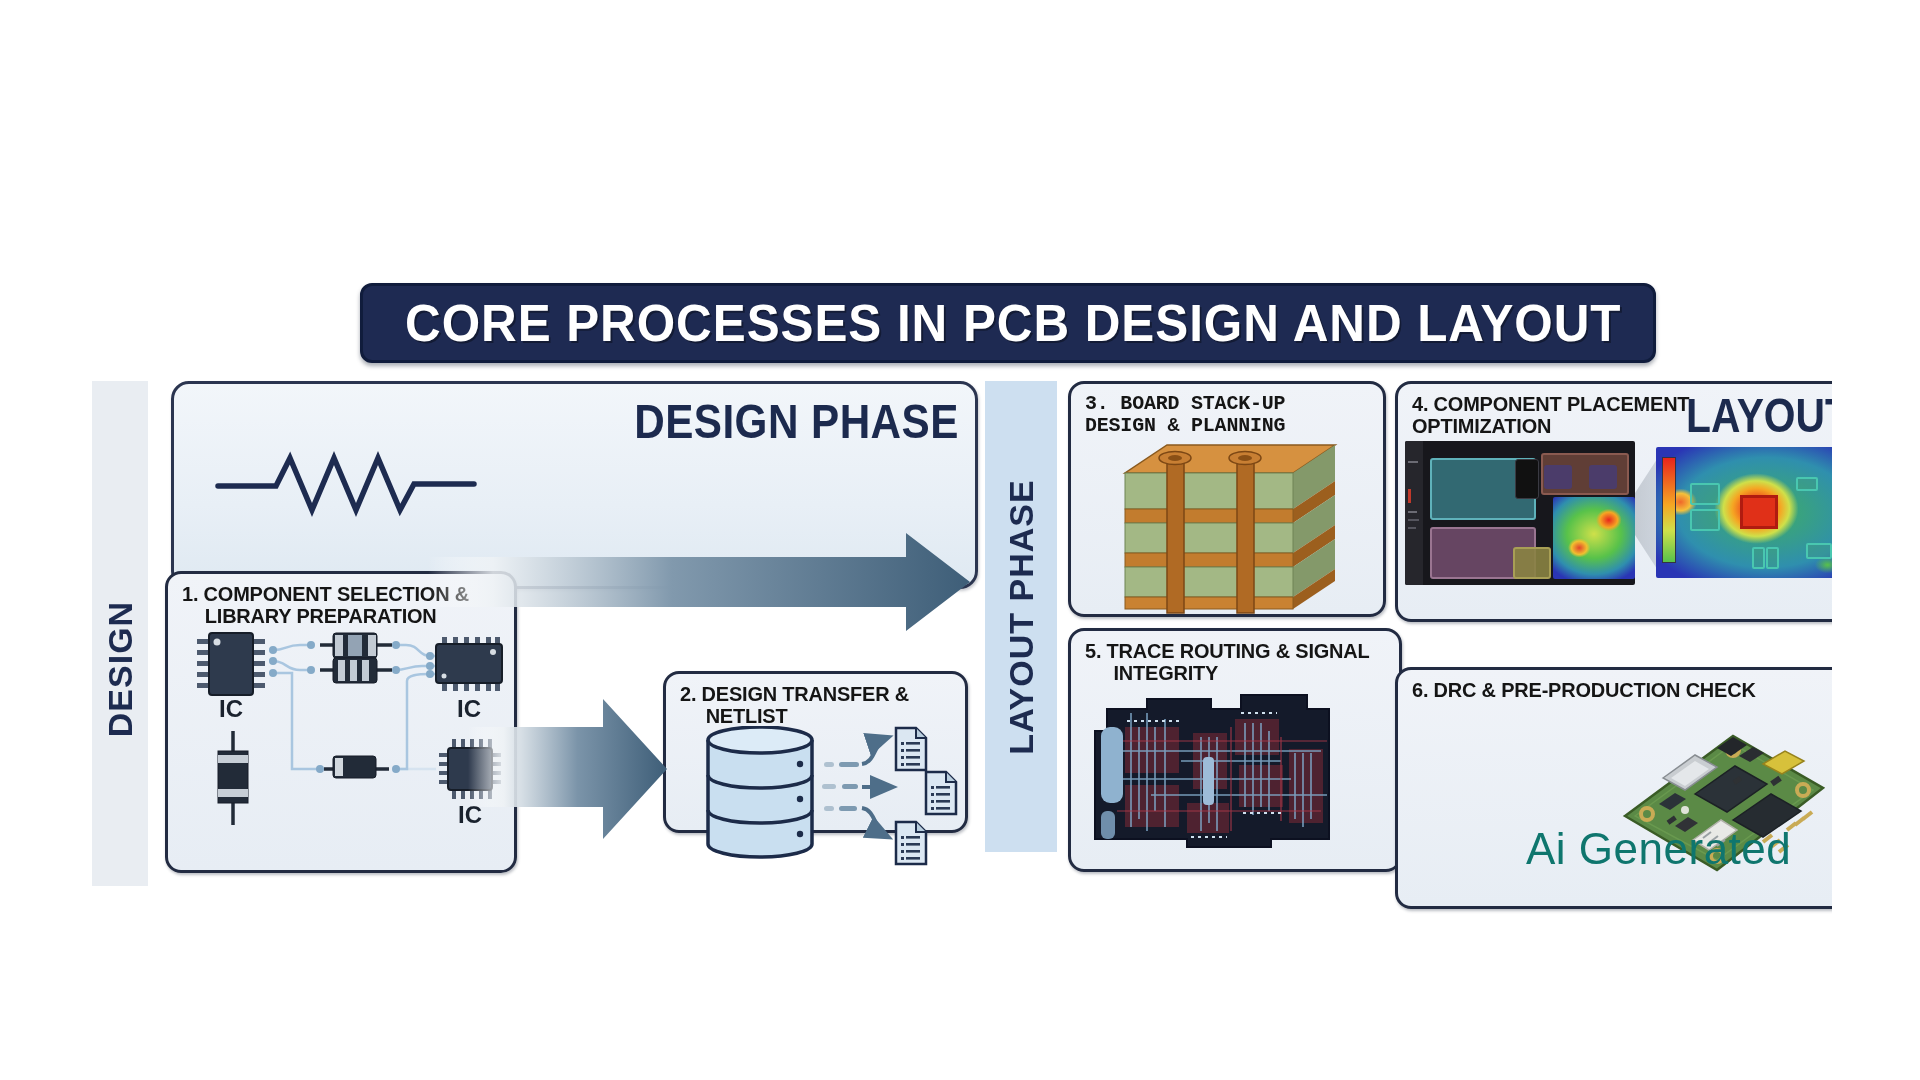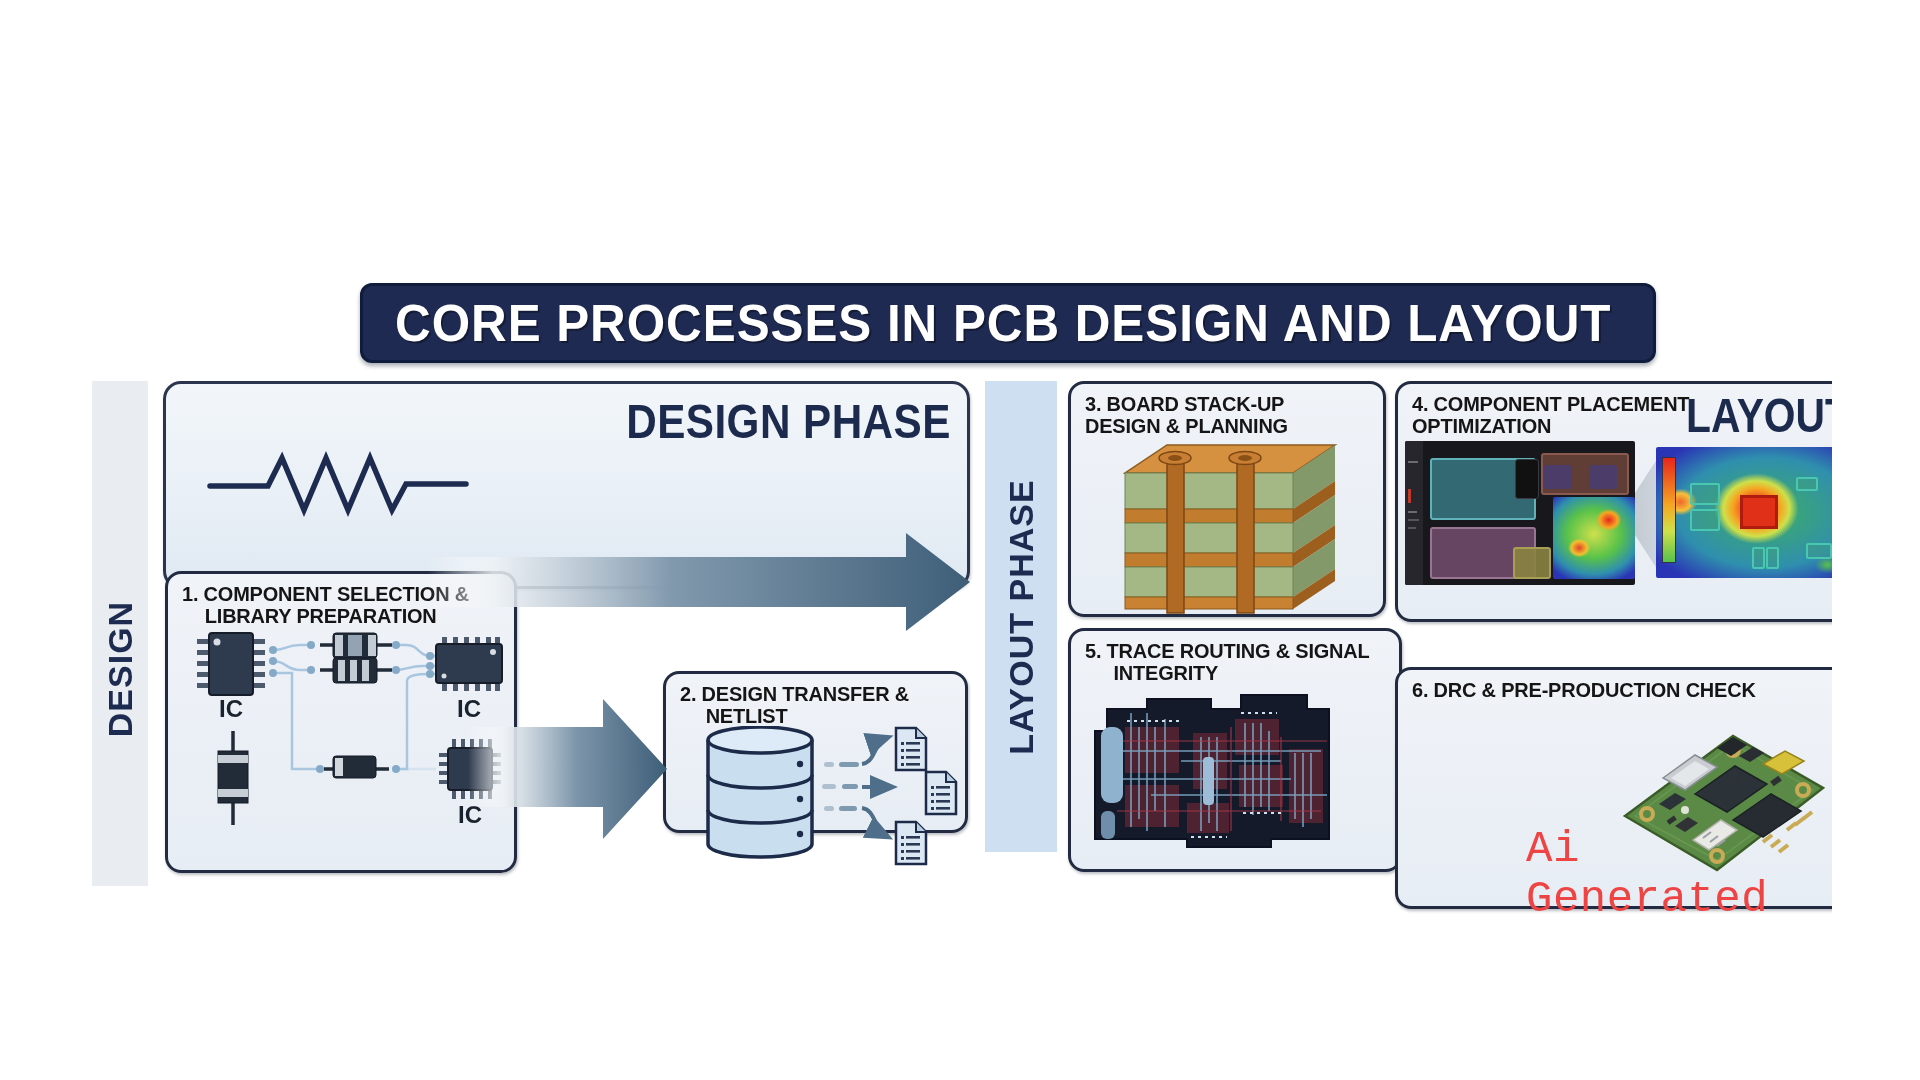--- a/index.html
+++ b/index.html
@@ -3,53 +3,53 @@
 <meta charset="utf-8">
 <style>
   html,body{margin:0;padding:0;background:#ffffff;}
   #canvas{position:relative;width:1920px;height:1080px;background:#ffffff;overflow:hidden;
           font-family:"Liberation Sans",sans-serif;}
   #clip{position:absolute;left:0;top:0;width:1832px;height:1080px;overflow:hidden;}
 
   
   .banner{position:absolute;left:360px;top:283px;width:1296px;height:80px;background:#1e2a52;
           border:3px solid #101c3c;border-radius:12px;box-sizing:border-box;
-          display:flex;align-items:center;justify-content:flex-start;
+          display:flex;align-items:center;justify-content:flex-end;
           box-shadow:0 3px 4px rgba(10,20,40,.35);}
   .banner span{color:#ffffff;font-size:52px;font-weight:bold;letter-spacing:1px;white-space:nowrap;
           transform:scaleX(.95);text-shadow:2px 2px 0 rgba(0,0,0,.35);}
 
   
   .strip{position:absolute;}
   .strip-left{left:92px;top:381px;width:56px;height:505px;background:#e9edf2;}
   .strip-right{left:985px;top:381px;width:72px;height:471px;background:#cddff0;}
   .vtext{position:absolute;left:50%;top:50%;width:480px;text-align:center;
          transform:translate(-50%,-50%) rotate(-90deg);
          font-weight:bold;color:#1d2b50;white-space:nowrap;}
   .strip-left .vtext{font-size:34px;letter-spacing:1px;top:57%;}
   .strip-right .vtext{font-size:34px;letter-spacing:1px;}
 
   
-  .design-panel{position:absolute;left:163px;top:381px;width:807px;height:208px;box-sizing:border-box;
+  .design-panel{position:absolute;left:171px;top:381px;width:807px;height:208px;box-sizing:border-box;
           background:linear-gradient(180deg,#f2f6fa 0%,#e8eff6 60%,#dfe9f2 100%);
           border:3px solid #2b3550;border-radius:18px;box-shadow:1px 2px 3px rgba(30,40,60,.25);}
   .panel-heading{position:absolute;right:16px;top:10px;font-size:48px;font-weight:bold;color:#1c2a4e;
           transform:scaleX(.88);transform-origin:right top;white-space:nowrap;letter-spacing:.5px;}
 
   
   .pbox{position:absolute;box-sizing:border-box;background:linear-gradient(180deg,#f0f3f8,#e7edf4);
         border:3px solid #222b42;border-radius:16px;box-shadow:1px 2px 3px rgba(30,40,60,.3);}
   .btitle{position:absolute;left:14px;top:9px;font-size:21px;font-weight:bold;color:#151515;
           line-height:1.07;letter-spacing:-.2px;transform:scaleX(.95);transform-origin:left top;white-space:nowrap;}
   .btitle span{display:block;}
   .ind24{margin-left:24px;} .ind27{margin-left:27px;} .ind30{margin-left:30px;}
 
   #box1{left:165px;top:571px;width:352px;height:302px;}
   #box2{left:663px;top:671px;width:305px;height:162px;}
-  #box3{left:1068px;top:381px;width:318px;height:236px;}
+  #box3{left:1068px;top:381px;width:318px;height:236px;font-family:Liberation Mono, monospace;}
   #box4{left:1395px;top:381px;width:492px;height:241px;}
   #box5{left:1068px;top:628px;width:334px;height:244px;}
   #box6{left:1395px;top:667px;width:492px;height:242px;}
 
   .layout-word{position:absolute;left:288px;top:4px;font-size:48px;font-weight:bold;color:#1c2a4e;
           transform:scaleX(.85);transform-origin:left top;white-space:nowrap;}
 
   svg text{font-family:"Liberation Sans",sans-serif;}
   .abs{position:absolute;}
 
@@ -68,21 +68,21 @@
          radial-gradient(30px 22px at 89% 56%, #e2442a 0%, #f0a030 45%, rgba(0,0,0,0) 75%),
          radial-gradient(20px 14px at 97% 52%, #e2442a 0%, rgba(0,0,0,0) 75%),
          radial-gradient(18px 12px at 70% 90%, #58c24a 0%, rgba(0,0,0,0) 70%),
          radial-gradient(160px 100px at 45% 50%, #3fae62 0%, #2f8fae 55%, rgba(0,0,0,0) 82%),
          linear-gradient(#2a35b5,#2a35b5);}
   .hm-bar{position:absolute;left:6px;top:10px;width:12px;height:104px;border:1px solid #334;
         background:linear-gradient(180deg,#e8251c,#f5a623 45%,#cfe04a 70%,#58c24a);}
   .hm-chip{position:absolute;left:84px;top:48px;width:38px;height:34px;background:#e03018;border:3px solid #b01b10;box-sizing:border-box;}
   .hm-pad{position:absolute;border:2px solid #49c7b0;background:rgba(70,160,120,.35);border-radius:2px;}
 
-  .watermark{position:absolute;left:1526px;top:824px;font-size:44px;color:#ef4444;z-index:30;letter-spacing:.5px;font-family:Liberation Mono, monospace;}
+  .watermark{position:absolute;left:1526px;top:824px;font-size:44px;color:#0f766e;z-index:30;letter-spacing:.5px;}
 </style>
 </head>
 <body>
 
 <div id="canvas">
  <div id="clip">
 
   <div class="banner">
     <span>CORE PROCESSES IN PCB DESIGN AND LAYOUT</span>
   </div>

